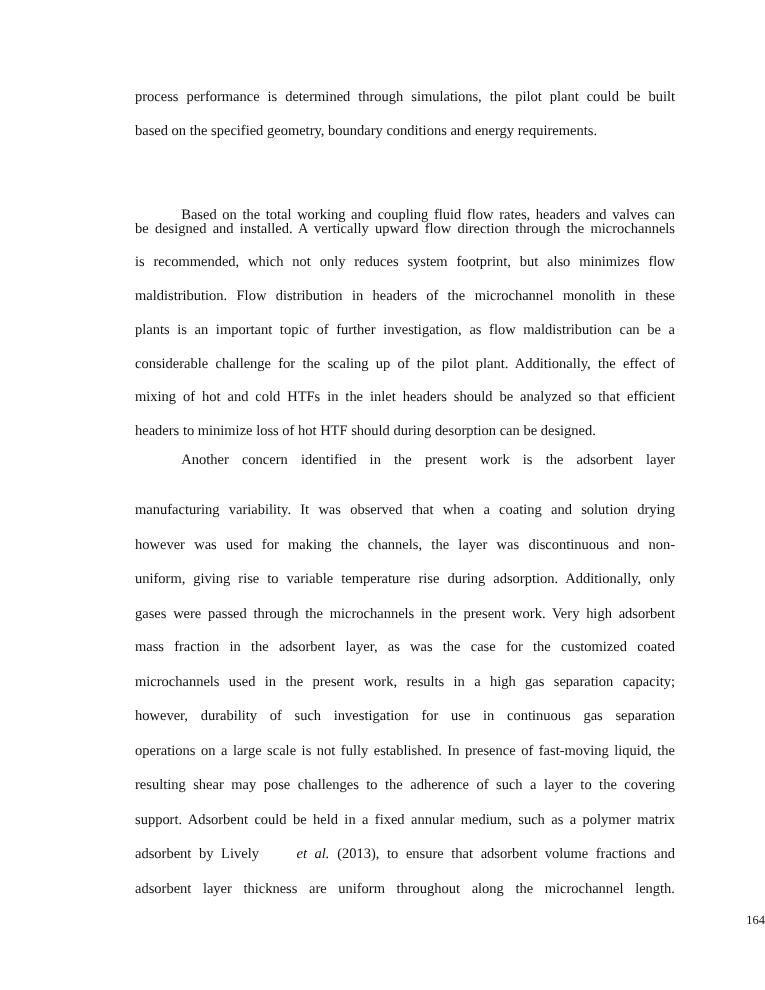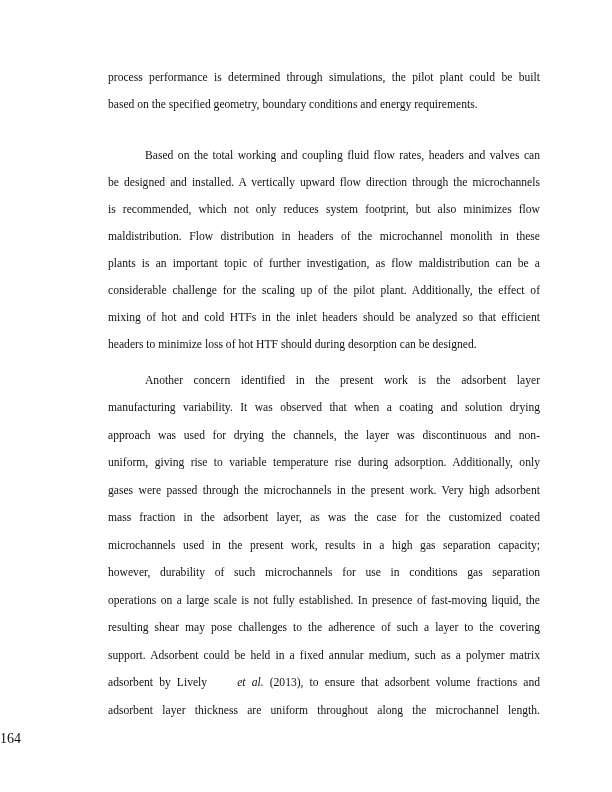--- a/index.html
+++ b/index.html
@@ -12,51 +12,51 @@
     font-family: "Liberation Serif", "DejaVu Serif", serif;
     font-size: 11.6px; color: #111;
   }
   .line {
     position: absolute; left: 0; width: 432px; height: 16px; line-height: 16px;
     white-space: nowrap; text-align: justify; text-align-last: justify;
   }
   .line.last { text-align-last: left; }
   .line.indent { padding-left: 37px; width: 395px; }
   .page-number {
-    position: absolute; left: 0; width: 612px; top: 731px; text-align: left;
-    font-family: "Liberation Serif", "DejaVu Serif", serif; font-size: 14px; color: #111;
+    position: absolute; left: 0; width: 612px; top: 731px; text-align: right;
+    font-family: "Liberation Serif", "DejaVu Serif", serif; font-size: 10px; color: #111;
   }
   i { font-style: italic; margin-left: 24px; }
 </style>
 </head>
 <body>
 
 <div class="page">
   <div class="text">
 
     <div class="line" style="top:70px">process performance is determined through simulations, the pilot plant could be built</div>
     <div class="line last" style="top:97px">based on the specified geometry, boundary conditions and energy requirements.</div>
 
-    <div class="line indent" style="top:148px"> Based on the total working and coupling fluid flow rates, headers and valves can</div>
+    <div class="line indent" style="top:164px"> Based on the total working and coupling fluid flow rates, headers and valves can</div>
     <div class="line" style="top:175px">be designed and installed. A vertically upward flow direction through the microchannels</div>
     <div class="line" style="top:202px">is recommended, which not only reduces system footprint, but also minimizes flow</div>
     <div class="line" style="top:229px">maldistribution.  Flow distribution in headers of the microchannel monolith in these</div>
     <div class="line" style="top:256px">plants is an important topic of further investigation, as flow maldistribution can be a</div>
     <div class="line" style="top:283px">considerable challenge for the scaling up of the pilot plant. Additionally, the effect of</div>
     <div class="line" style="top:310px">mixing of hot and cold HTFs in the inlet headers should be analyzed so that efficient</div>
     <div class="line last" style="top:337px">headers to minimize loss of hot HTF should during desorption can be designed.</div>
 
-    <div class="line indent" style="top:373px">Another concern identified in the present work is the adsorbent layer</div>
+    <div class="line indent" style="top:360px">Another concern identified in the present work is the adsorbent layer</div>
     <div class="line" style="top:400px">manufacturing variability. It was observed that when a coating and solution drying</div>
-    <div class="line" style="top:428px">approach was used for drying the channels, the layer was discontinuous and non-</div>
+    <div class="line" style="top:428px">however was used for making the channels, the layer was discontinuous and non-</div>
     <div class="line" style="top:455px">uniform, giving rise to variable temperature rise during adsorption. Additionally, only</div>
     <div class="line" style="top:483px">gases were passed through the microchannels in the present work. Very high adsorbent</div>
     <div class="line" style="top:510px">mass fraction in the adsorbent layer, as was the case for the customized coated</div>
     <div class="line" style="top:538px">microchannels used in the present work, results in a high gas separation capacity;</div>
-    <div class="line" style="top:565px">however, durability of such microchannels for use in conditions gas separation</div>
+    <div class="line" style="top:565px">however, durability of such investigation for use in continuous gas separation</div>
     <div class="line" style="top:593px">operations on a large scale is not fully established. In presence of fast-moving liquid, the</div>
     <div class="line" style="top:620px">resulting shear may pose challenges to the adherence of such a layer to the covering</div>
     <div class="line" style="top:648px">support. Adsorbent could be held in a fixed annular medium, such as a polymer matrix</div>
     <div class="line" style="top:675px"><span>adsorbent by Lively </span><i>et al.</i><span> (2013), to ensure that adsorbent volume fractions and</span></div>
     <div class="line" style="top:703px">adsorbent layer thickness are uniform throughout along the microchannel length.</div>
   </div>
 
   <div class="page-number">164</div>
 </div>
 

